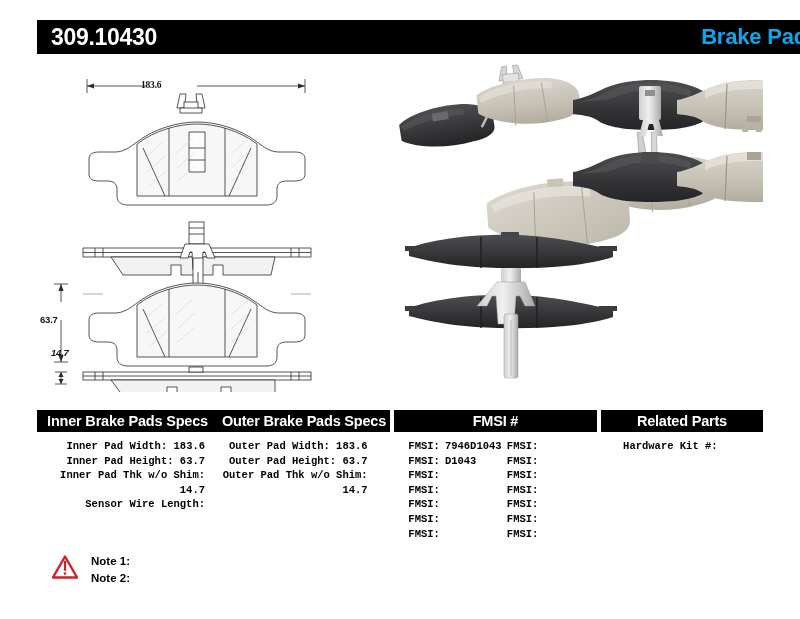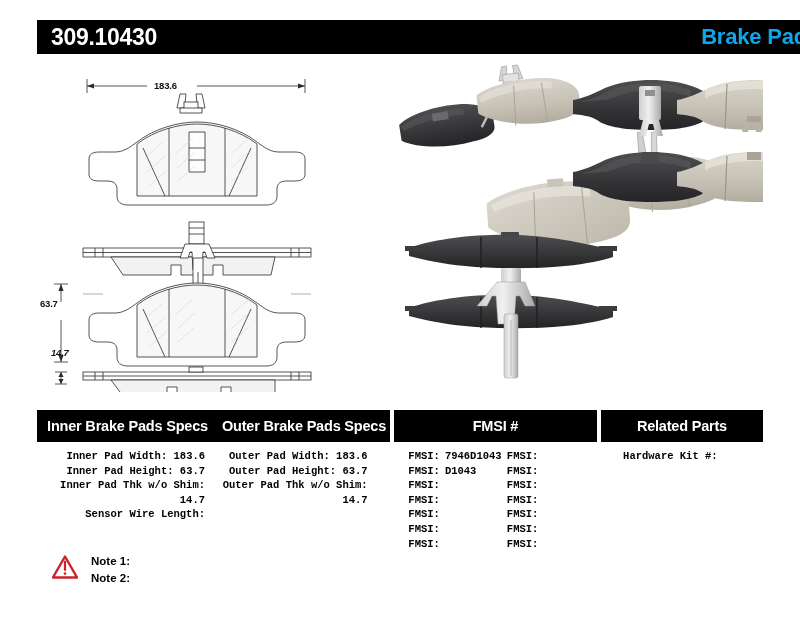--- a/index.html
+++ b/index.html
@@ -70,21 +70,21 @@
 
   
   .spec-table {
     position: absolute;
     left: 37px;
     top: 410px;
     width: 726px;
   }
   .table-header-row {
     display: flex;
-    height: 32px;
+    height: 22px;
   }
   .th {
     background: #000000;
     color: #ffffff;
     font-size: 14.5px;
     font-weight: bold;
     display: flex;
     align-items: center;
     justify-content: center;
     box-sizing: border-box;
@@ -294,22 +294,22 @@
       <line x1="46" y1="314" x2="274" y2="314"></line>
       <line x1="58" y1="310" x2="58" y2="318"></line>
       <line x1="66" y1="310" x2="66" y2="318"></line>
       <line x1="254" y1="310" x2="254" y2="318"></line>
       <line x1="262" y1="310" x2="262" y2="318"></line>
       <rect x="152" y="305" width="14" height="5" fill="#fdfdfd"></rect>
       <path d="M74,318 L86,334 h44 v-9 h10 v9 h44 v-9 h10 v9 h44 L238,318 Z" fill="#f2f2f2"></path>
     </g>
   </svg>
 
-  <span class="dim-label" style="left:117px; top:18px;">183.6</span>
-  <span class="dim-label" style="left:3px; top:236px;">63.7</span>
+  <span class="dim-label" style="left:104px; top:18px;font-family:Liberation Serif, serif;">183.6</span>
+  <span class="dim-label" style="left:3px; top:252px;">63.7</span>
   <span class="dim-label" style="left:14px; top:285px;font-style:italic;">14.7</span>
 </div>
 
 <div class="photo-area">
   <svg width="378" height="330" viewBox="0 0 378 330">
     <defs>
       <linearGradient id="gTan" x1="0" y1="0" x2="0" y2="1">
         <stop offset="0%" stop-color="#d9d5cb"></stop>
         <stop offset="55%" stop-color="#c7c2b6"></stop>
         <stop offset="100%" stop-color="#b3ada0"></stop>

